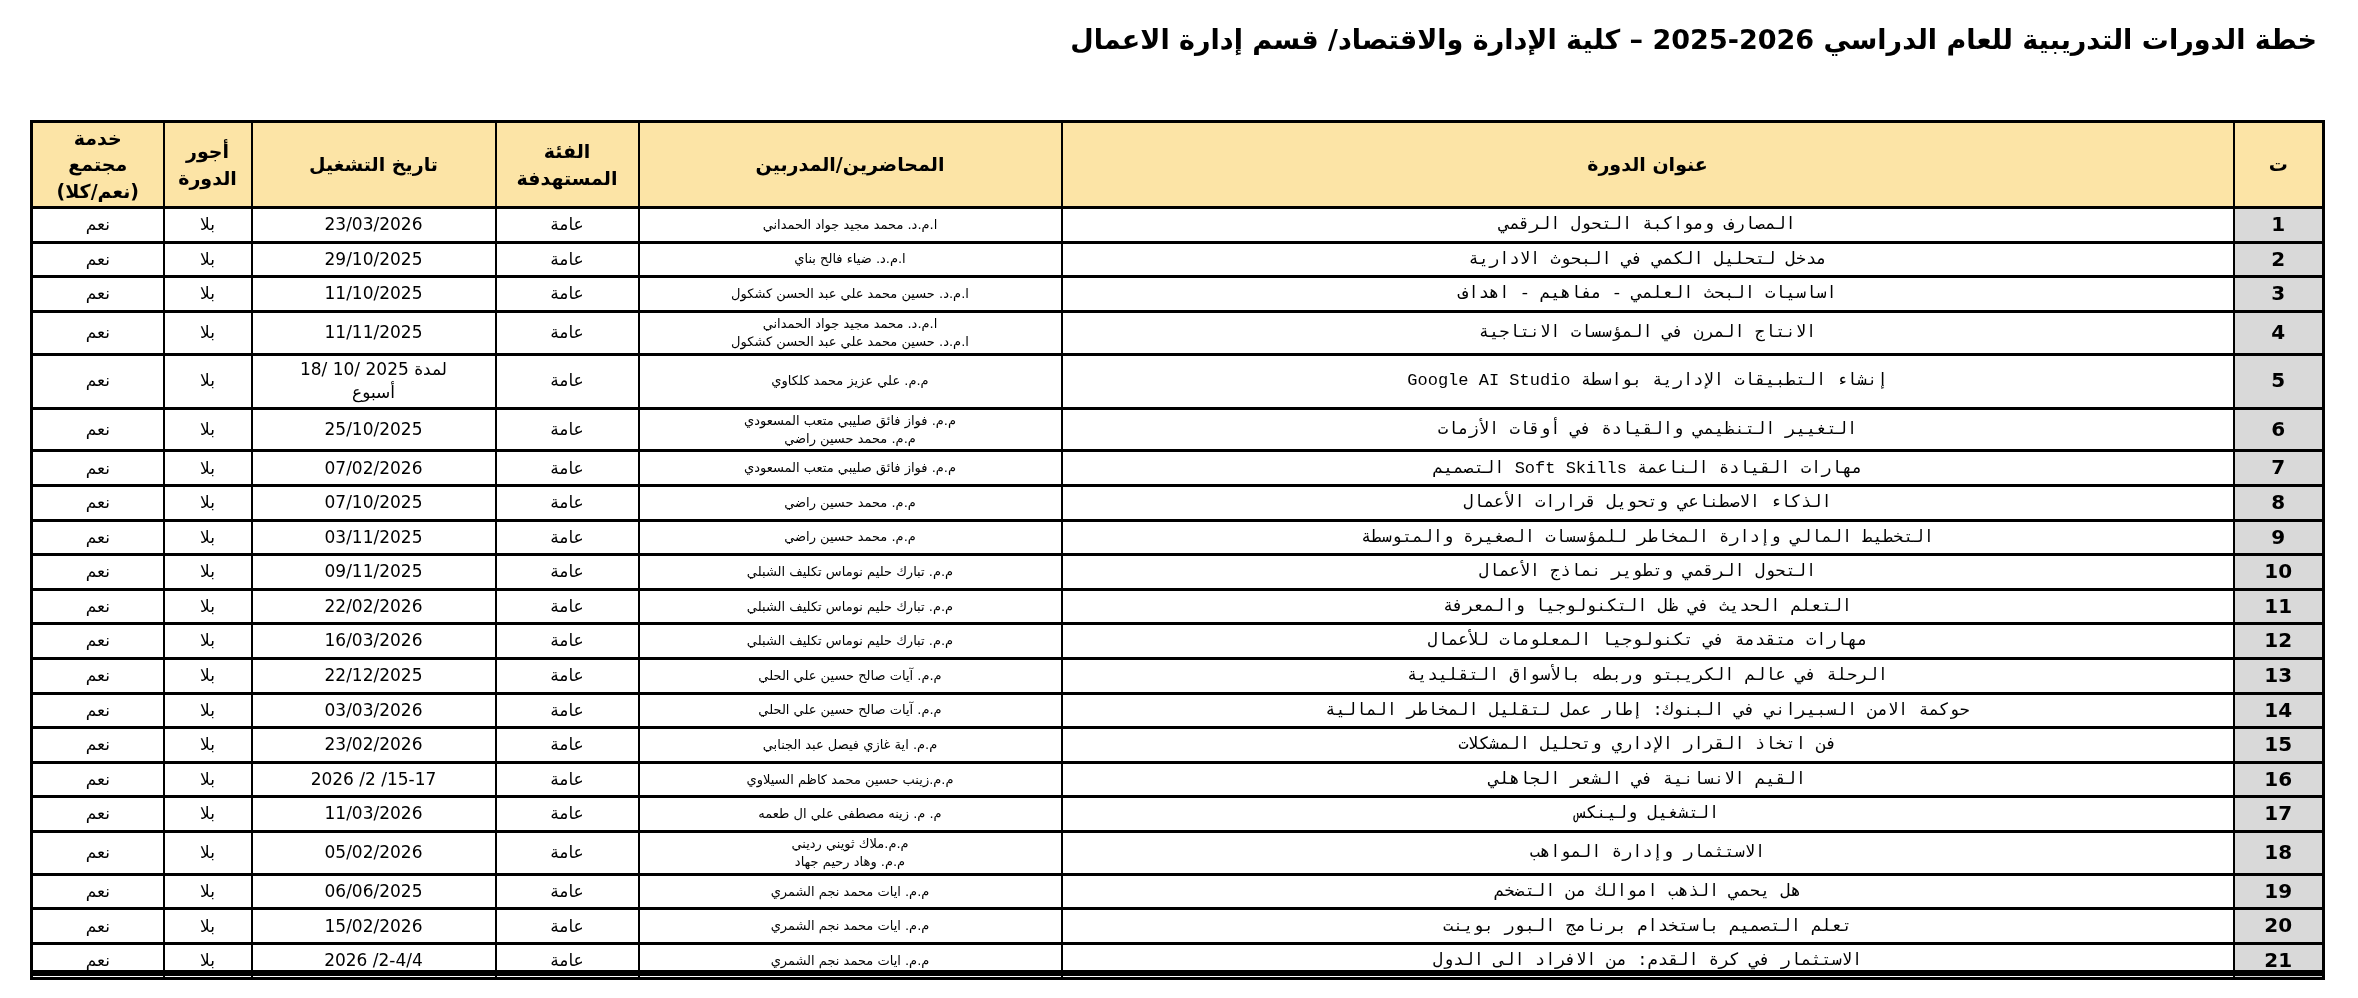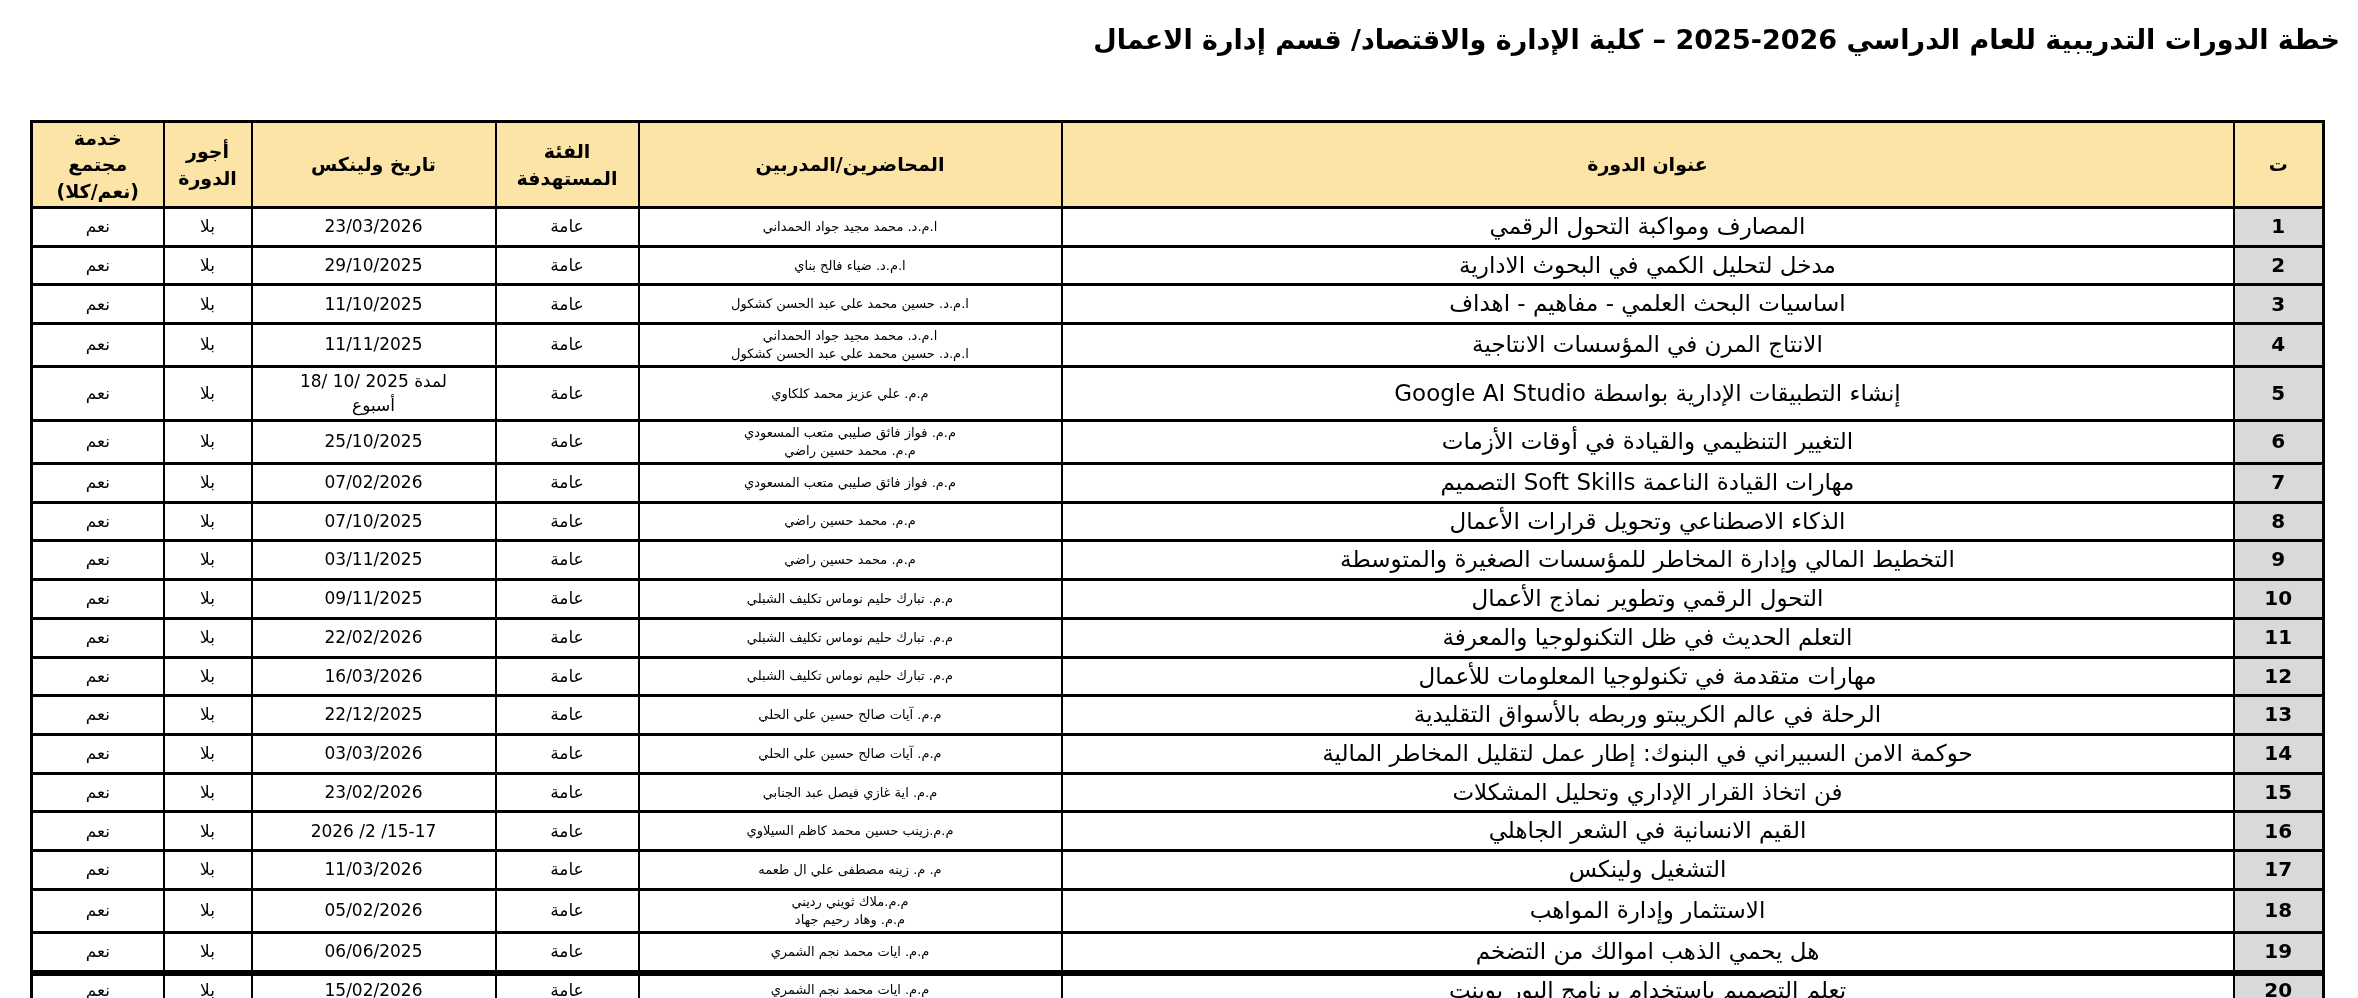--- a/index.html
+++ b/index.html
@@ -15,21 +15,21 @@
     width:2358px;height:998px;
     background:var(--page-bg);
     position:relative;
     overflow:hidden;
     font-family:"DejaVu Sans", sans-serif;
     color:var(--text-color);
   }
   .doc-title{
     position:absolute;
     top:24px;
-    right:18px;
+    right:41px;
     left:33px;
     text-align:right;
     direction:rtl;
     font-size:27px;
     font-weight:bold;
     white-space:nowrap;
   }
   table.courses{
     position:absolute;
     top:120px;
@@ -65,21 +65,21 @@
     background:var(--row-number-bg);
     font-weight:bold;
     font-size:20px;
   }
   td.c-date{
     direction:ltr;
     font-size:17px;
     margin-top:23px;
   }
   td.c-fees,td.c-comm,td.c-target{font-size:17px;}
-  td.c-title{font-size:23px;}
+  td.c-title{font-size:17px;font-family:Liberation Mono, monospace;}
   td.c-lect{font-size:13px;}
   .bottom-rule{
     position:absolute;
     top:970px;
     right:33px;
     left:33px;
     height:3px;
     border-top:4px solid var(--border-color);
     border-bottom:2px solid var(--border-color);
   }
@@ -99,21 +99,21 @@
     <col style="width:88px">
     <col style="width:132px">
   </colgroup>
   <thead>
     <tr>
       <th>ت</th>
       <th>عنوان الدورة</th>
       <th>المحاضرين/المدربين</th>
       <th>الفئة
 المستهدفة</th>
-      <th>تاريخ ولينكس</th>
+      <th>تاريخ التشغيل</th>
       <th>أجور
 الدورة</th>
       <th>خدمة
 مجتمع
 (نعم/كلا)</th>
     </tr>
   </thead>
   <tbody id="rows">
   <tr>
     <td class="c-no">1</td>

